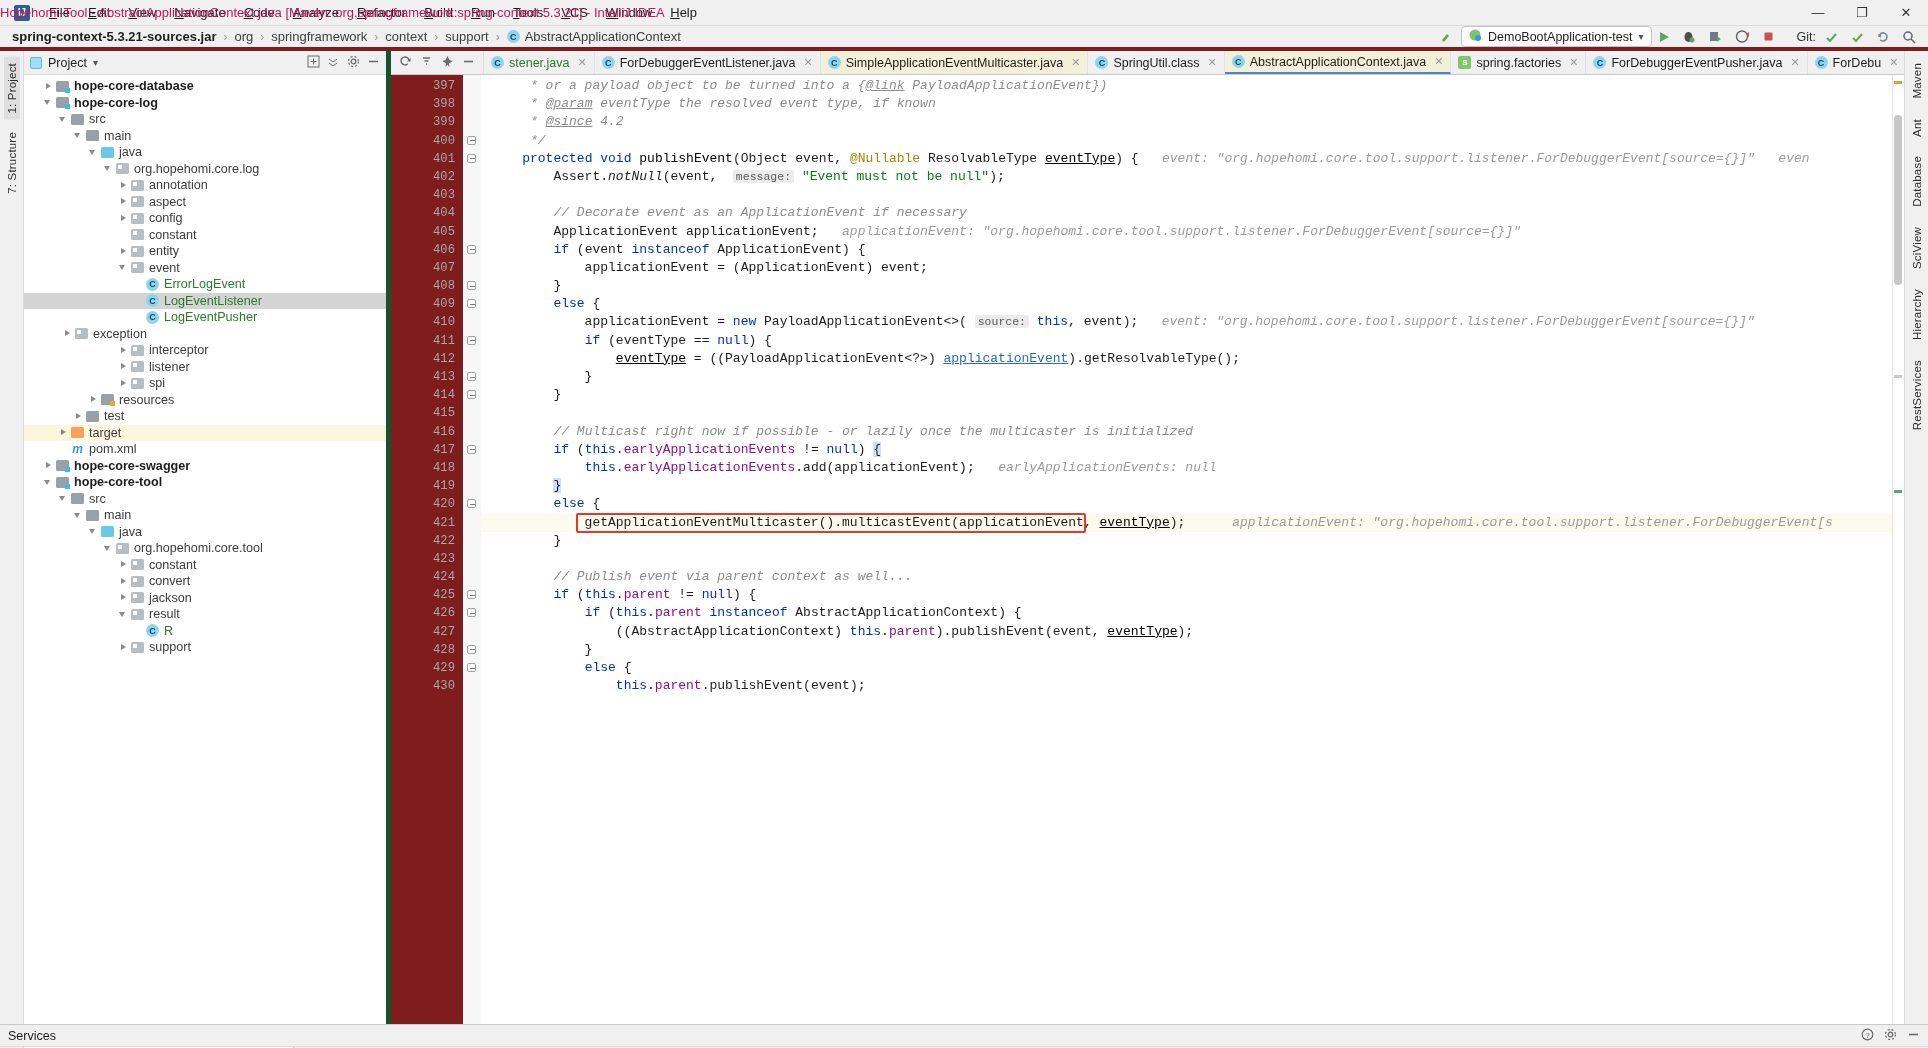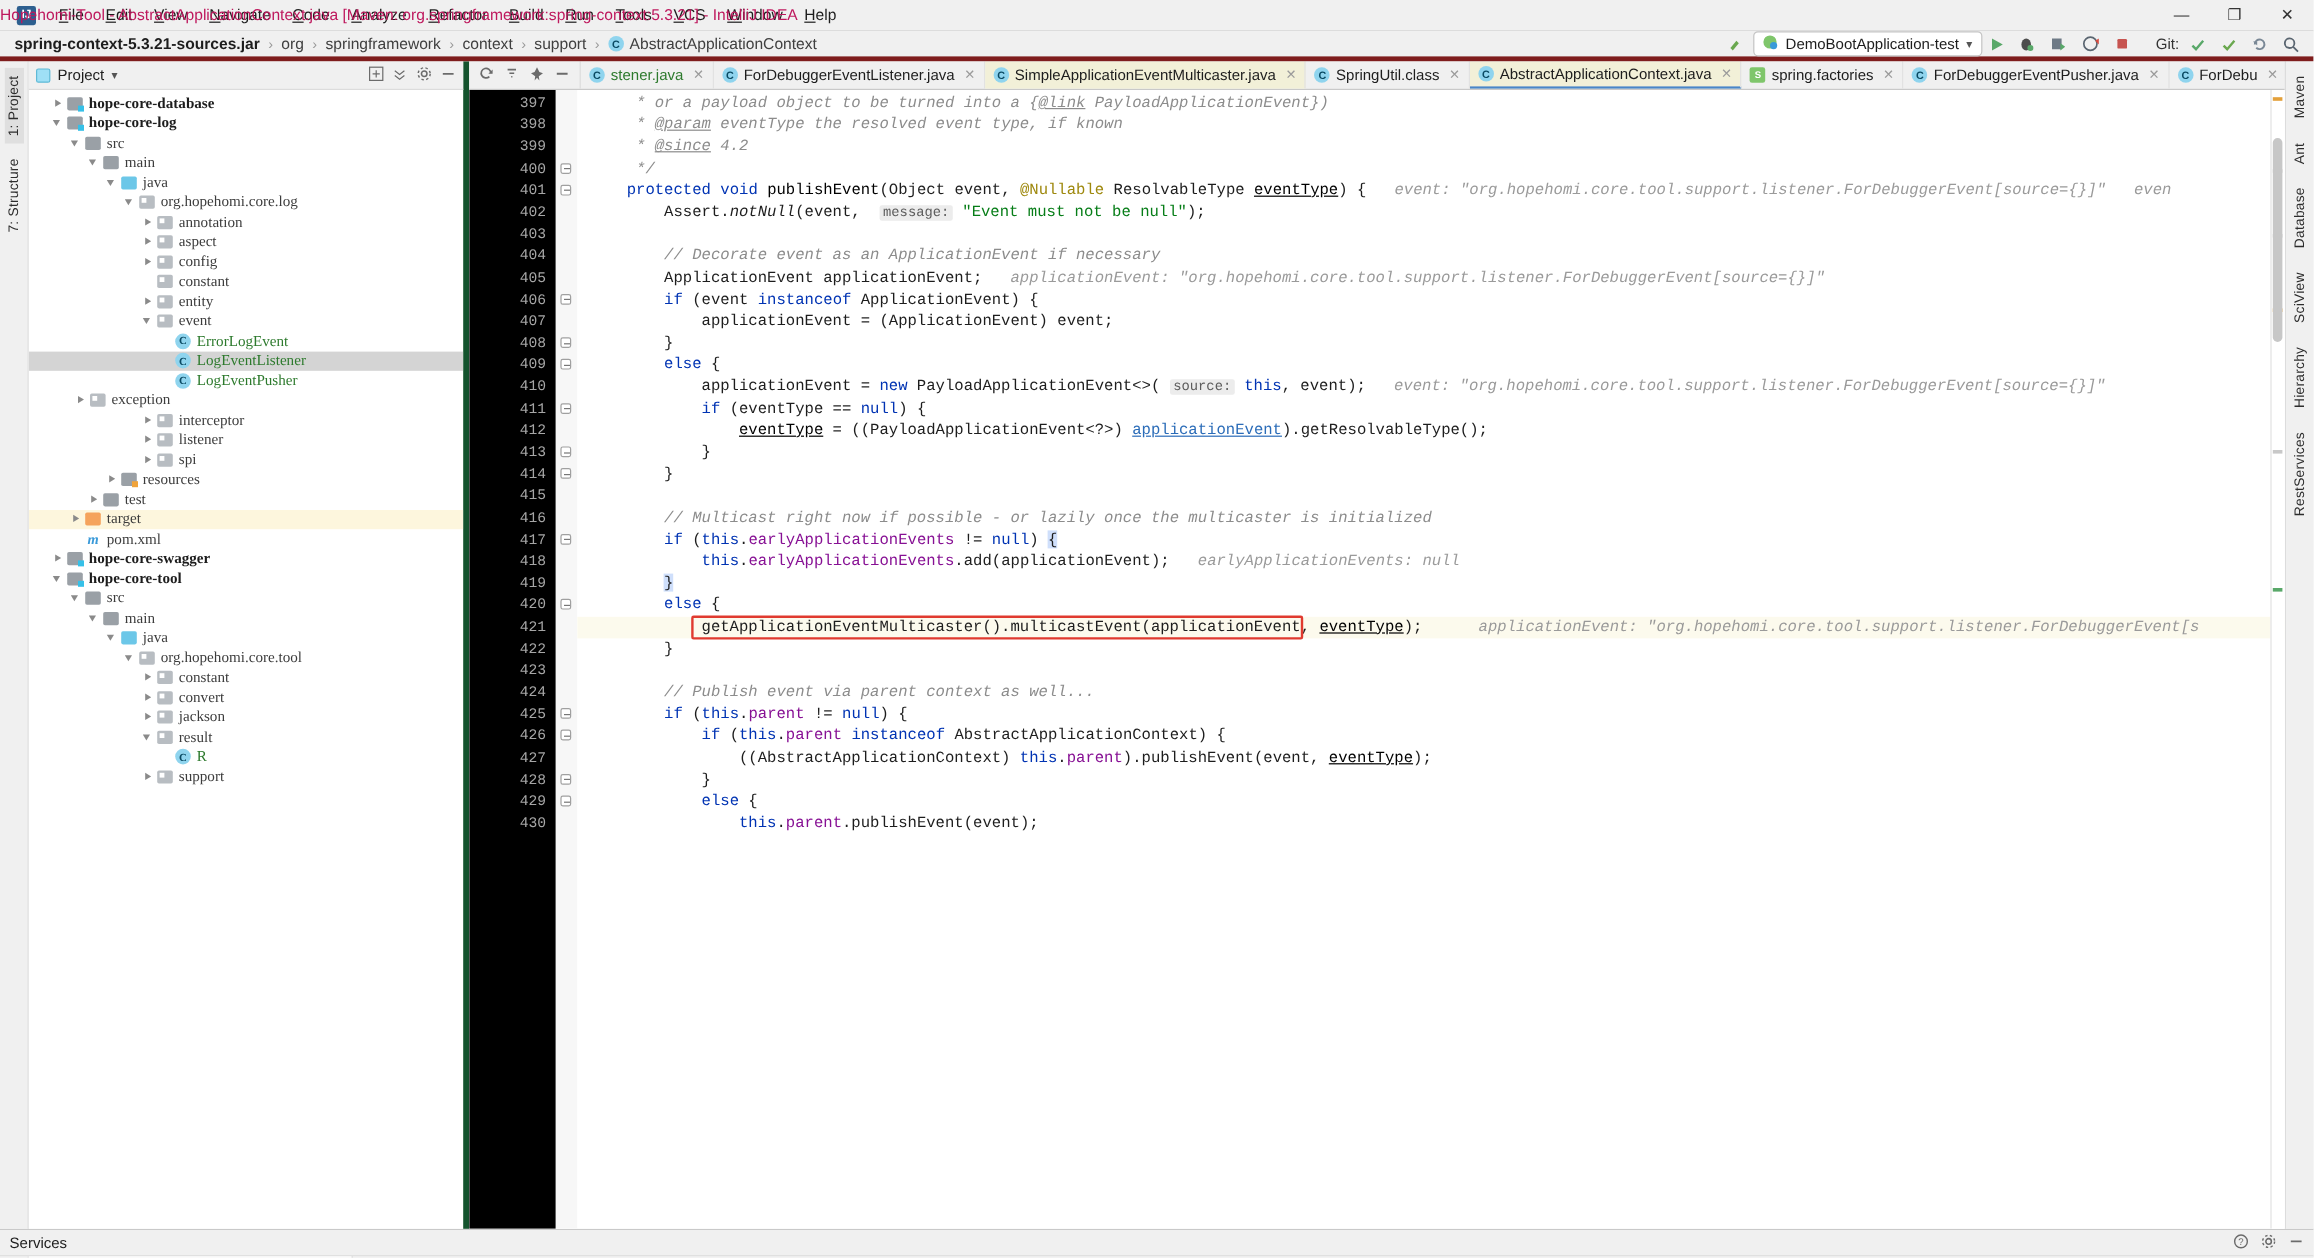--- a/index.html
+++ b/index.html
@@ -75,21 +75,21 @@
   
   #project-panel{ width:367px;background:#fff;border-right:5px solid #14532d;display:flex;flex-direction:column;}
   #project-head{
     height:24px;background:#f0f0f0;border-bottom:1px solid #dcdcdc;
     display:flex;align-items:center;padding:0 6px;gap:6px;
   }
   .sq-ico{width:12px;height:12px;background:#9fe0f6;border:1px solid #5fb9d6;border-radius:2px;}
   #project-head .title{font-size:12.5px;}
   #project-head .right{margin-left:auto;display:flex;gap:7px;align-items:center;color:#555;font-size:12px;}
   #tree{ flex:1; overflow:hidden; padding-top:3px; position:relative;}
-  .trow{ height:16.5px;display:flex;align-items:center;font-size:12.6px;white-space:nowrap;cursor:default;font-family:Liberation Serif, serif;}
+  .trow{ height:16.5px;display:flex;align-items:center;font-size:12.6px;white-space:nowrap;cursor:default;}
   .trow.sel{ background:#d4d4d4; }
   .trow.hl{ background:#fdf6dd; }
   .arrow{ width:11px;height:11px;display:inline-block;position:relative;flex:none;margin-right:2px;}
   .arrow.r::before{content:"";position:absolute;left:3px;top:2px;border-left:5px solid #8a8a8a;border-top:3.5px solid transparent;border-bottom:3.5px solid transparent;}
   .arrow.d::before{content:"";position:absolute;left:1px;top:3px;border-top:5px solid #8a8a8a;border-left:3.5px solid transparent;border-right:3.5px solid transparent;}
   .fico{width:13px;height:11px;border-radius:1.5px;flex:none;margin-right:5px;position:relative;}
   .fico.gray{background:#9aa0a6;}
   .fico.blue{background:#6cc7e8;}
   .fico.orange{background:#f5a35c;}
   .fico.mod{background:#9aa0a6;}
@@ -122,21 +122,21 @@
   .etab .grn{ color:#2d7a2d; }
   .tab-ico{width:13px;height:13px;border-radius:50%;background:#8fd4ee;color:#0a4a63;font-size:9px;
            display:inline-flex;align-items:center;justify-content:center;flex:none;font-weight:bold;}
   .tab-ico.spring{background:#7fc66b;border-radius:2px;color:#fff;font-size:8px;}
 
   #code-area{
     flex:1;background:#fff;position:relative;overflow:hidden;display:flex;
     font-family:"Liberation Mono","DejaVu Sans Mono",monospace;font-size:13px;
   }
   #gutter{
-    width:72px;background:#000000;border-right:0;flex:none;padding-top:2px;position:relative;
+    width:72px;background:#7f1d1d;border-right:0;flex:none;padding-top:2px;position:relative;
   }
   .gline{height:18.2px;line-height:18.2px;text-align:right;padding-right:8px;color:#a6a6a6;font-size:12.2px;}
   #fold{ width:18px;background:#f7f7f7;flex:none;padding-top:2px;}
   .fline{height:18.2px;position:relative;}
   .fmark{position:absolute;left:4px;top:4px;width:9px;height:9px;border:1px solid #a0a0a0;border-radius:2px;background:#fff;}
   .fmark.minus::after{content:"";position:absolute;left:1.5px;top:3.5px;width:5px;height:1px;background:#777;}
   #code-lines{ flex:1; padding-top:2px; position:relative; overflow:hidden;}
   .cline{height:18.2px;line-height:18.2px;white-space:pre;padding-left:10px;position:relative;}
   .cline.cur{background:#fcfaed;}
   .kw{color:#0033b3;}

